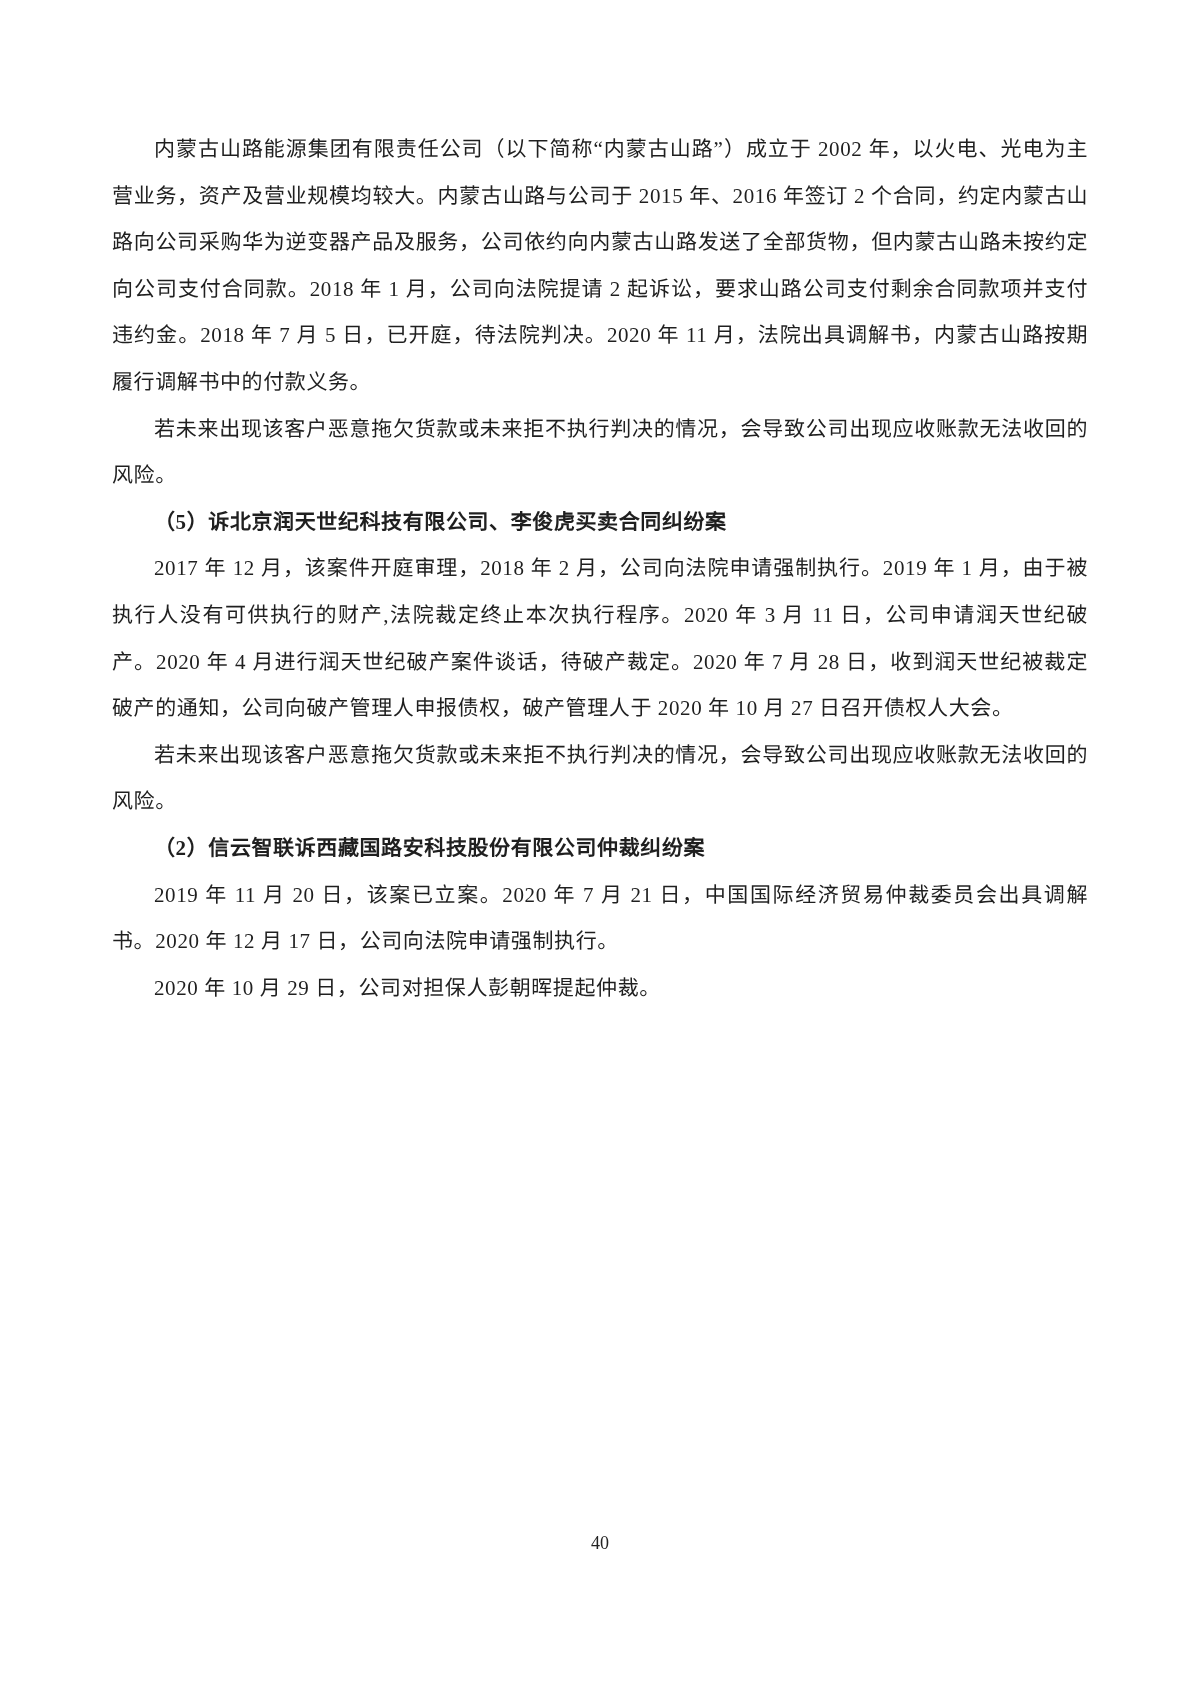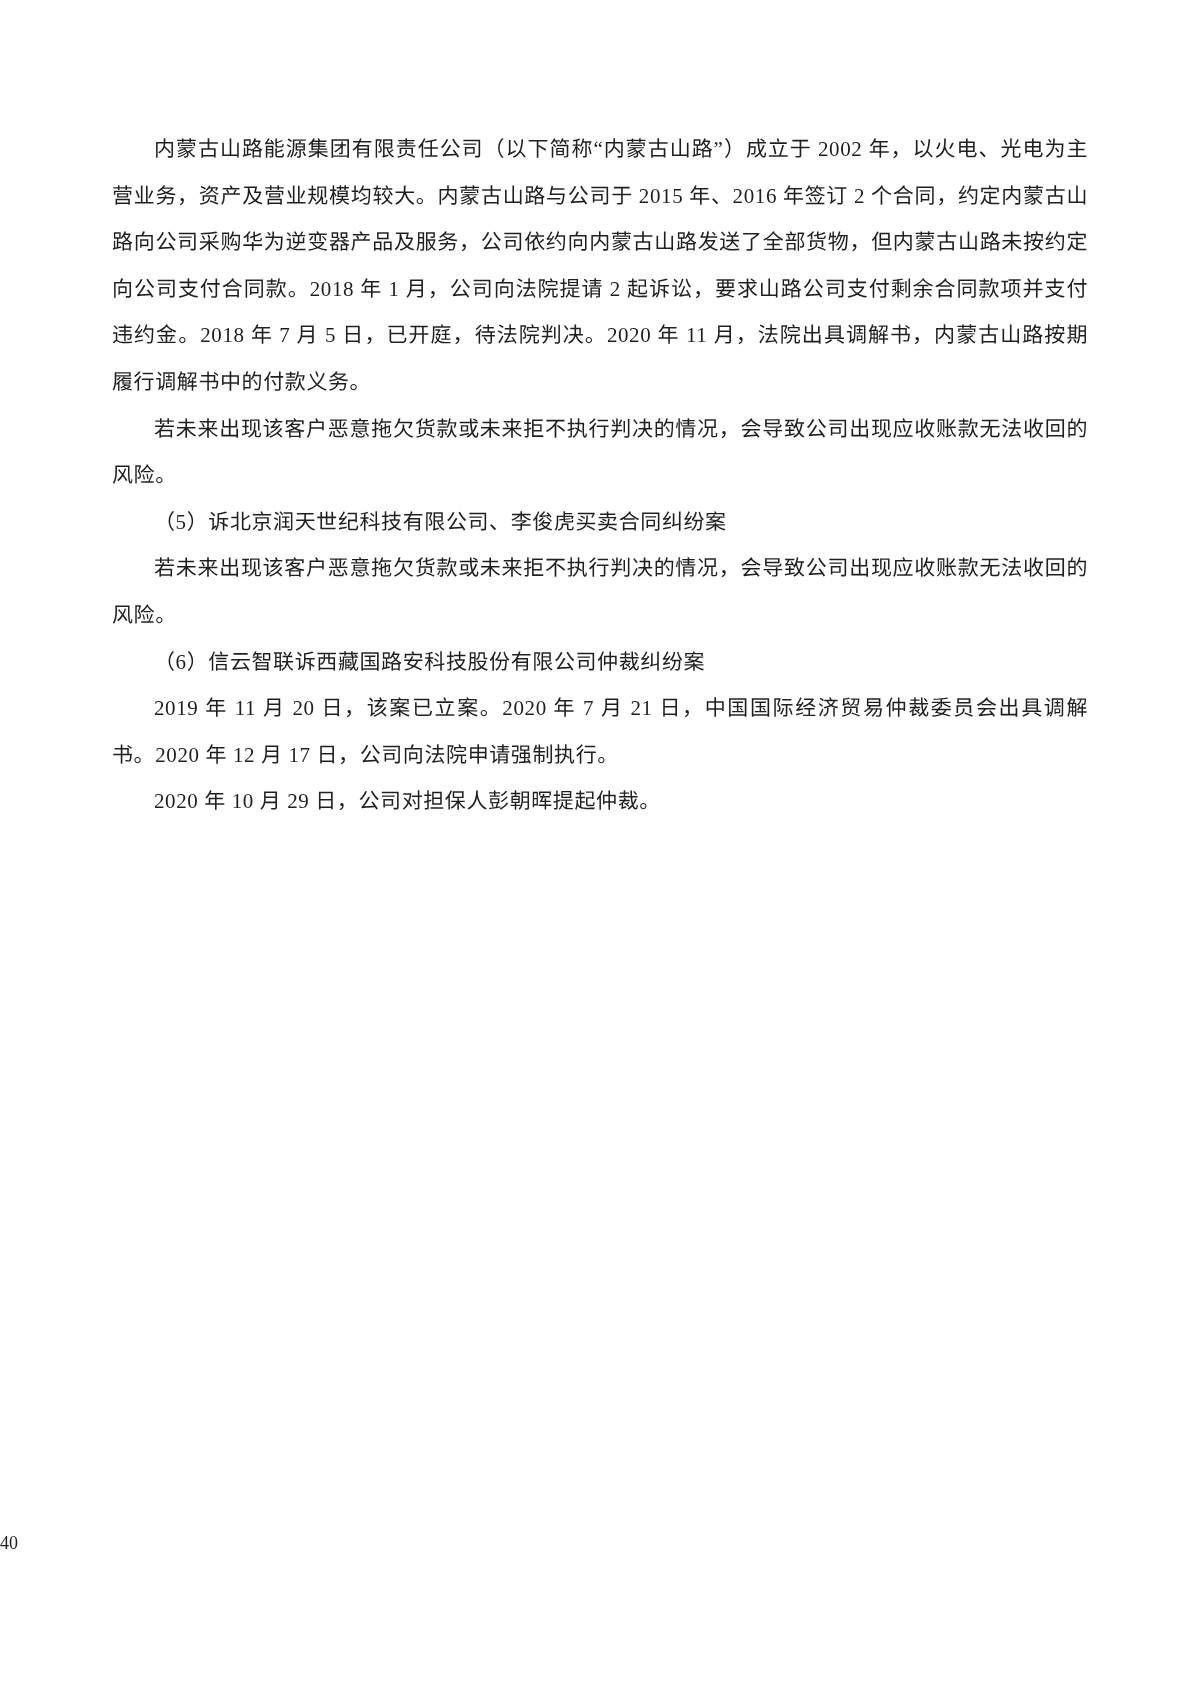--- a/index.html
+++ b/index.html
@@ -27,42 +27,43 @@
     font-size: 21px;
     line-height: 46.6px;
     letter-spacing: 0.6px;
     text-align: justify;
     text-align-last: left;
     text-indent: 2em;
     margin: 0;
     word-break: break-all;
   }
   .block.heading {
-    font-weight: normal;
+    font-weight: bold;
     text-align: left;
   }
   .page-number {
     position: absolute;
     top: 1528px;
     left: 0;
     width: 100%;
-    text-align: left;
+    text-align: center;
     font-size: 18px;
     line-height: 30px;
     color: #222222;
     font-family: "Liberation Serif", "DejaVu Serif", serif;
   }
 </style>
 </head>
 <body>
 
 <div class="page">
   <div class="content">
     <p class="block">内蒙古山路能源集团有限责任公司（以下简称“内蒙古山路”）成立于 2002 年，以火电、光电为主营业务，资产及营业规模均较大。内蒙古山路与公司于 2015 年、2016 年签订 2 个合同，约定内蒙古山路向公司采购华为逆变器产品及服务，公司依约向内蒙古山路发送了全部货物，但内蒙古山路未按约定向公司支付合同款。2018 年 1 月，公司向法院提请 2 起诉讼，要求山路公司支付剩余合同款项并支付违约金。2018 年 7 月 5 日，已开庭，待法院判决。2020 年 11 月，法院出具调解书，内蒙古山路按期履行调解书中的付款义务。</p>
     <p class="block">若未来出现该客户恶意拖欠货款或未来拒不执行判决的情况，会导致公司出现应收账款无法收回的风险。</p>
     <p class="block heading">（5）诉北京润天世纪科技有限公司、李俊虎买卖合同纠纷案</p>
+    <p class="block">2017 年 12 月，该案件开庭审理，2018 年 2 月，公司向法院申请强制执行。2019 年 1 月，由于被执行人没有可供执行的财产,法院裁定终止本次执行程序。2020 年 3 月 11 日，公司申请润天世纪破产。2020 年 4 月进行润天世纪破产案件谈话，待破产裁定。2020 年 7 月 28 日，收到润天世纪被裁定破产的通知，公司向破产管理人申报债权，破产管理人于 2020 年 10 月 27 日召开债权人大会。</p>
     <p class="block">若未来出现该客户恶意拖欠货款或未来拒不执行判决的情况，会导致公司出现应收账款无法收回的风险。</p>
-    <p class="block heading">（6）信云智联诉西藏国路安科技股份有限公司仲裁纠纷案</p>
+    <p class="block heading">（2）信云智联诉西藏国路安科技股份有限公司仲裁纠纷案</p>
     <p class="block">2019 年 11 月 20 日，该案已立案。2020 年 7 月 21 日，中国国际经济贸易仲裁委员会出具调解书。2020 年 12 月 17 日，公司向法院申请强制执行。</p>
     <p class="block">2020 年 10 月 29 日，公司对担保人彭朝晖提起仲裁。</p>
   </div>
   <div class="page-number">40</div>
 </div>
 
 </body></html>

